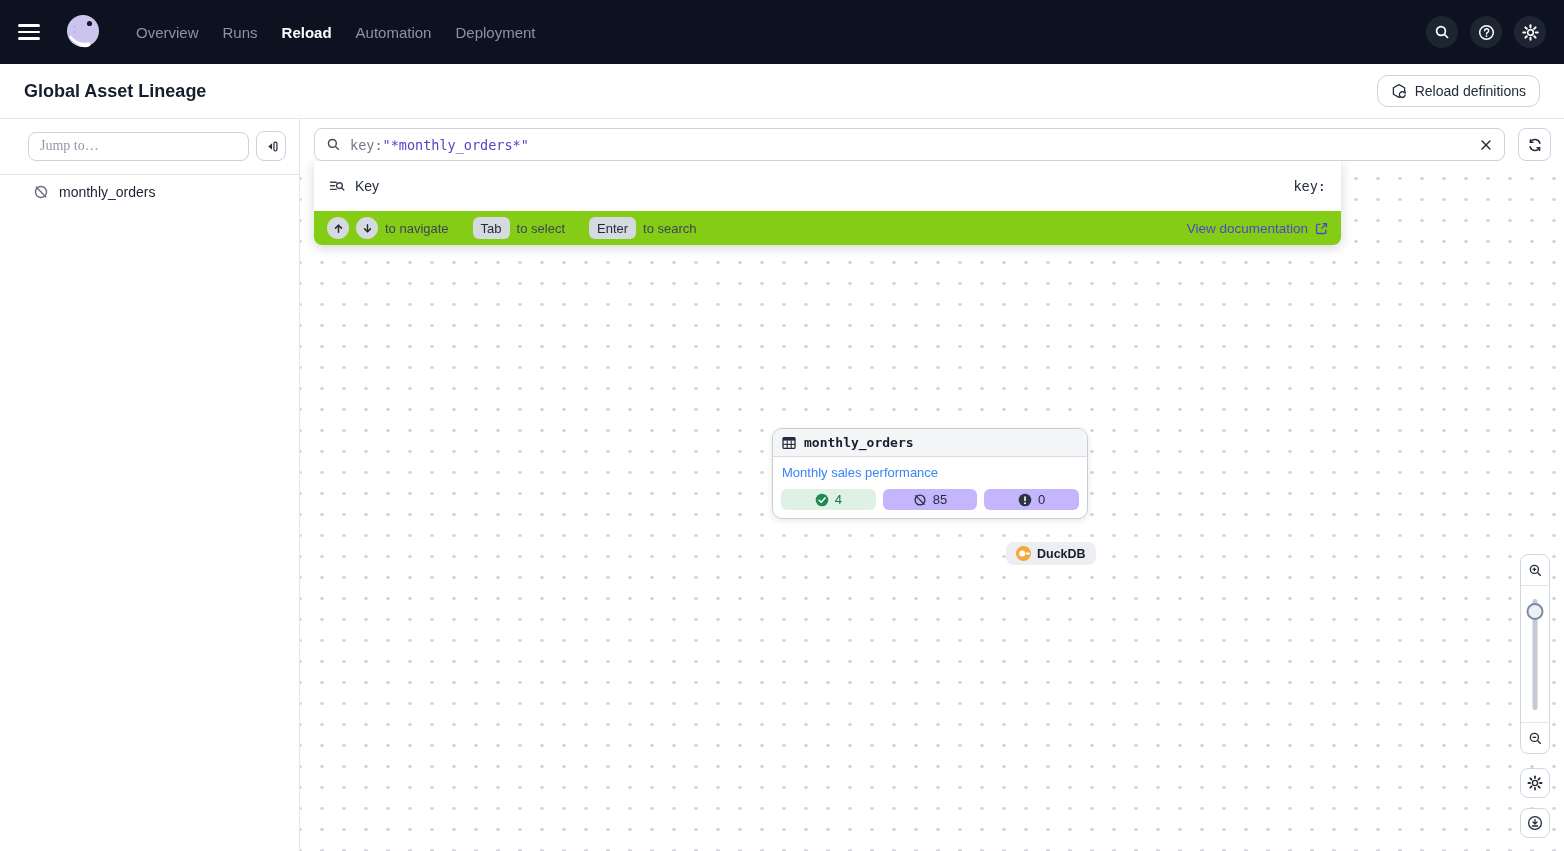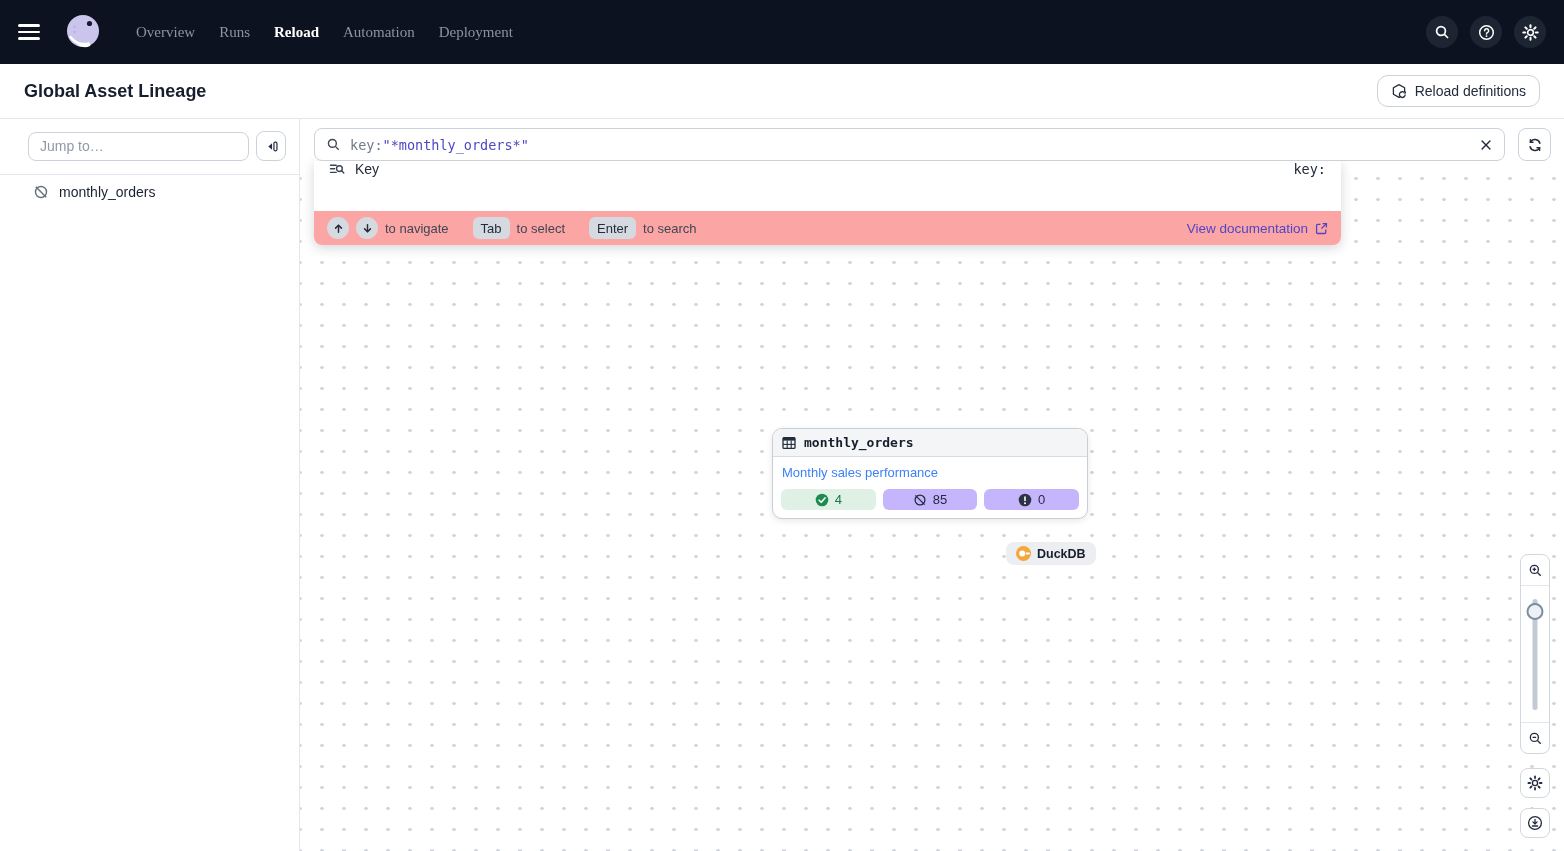--- a/index.html
+++ b/index.html
@@ -3,41 +3,41 @@
 <meta charset="utf-8">
 <style>
   * { margin:0; padding:0; box-sizing:border-box; }
   html,body { background:#fff; }
   body { font-family:"Liberation Sans", sans-serif; color:#1a2232; }
   .mono { font-family:"DejaVu Sans Mono", monospace; }
 
   .app { position:relative; width:1564px; height:851px; overflow:hidden; background:#fff; }
 
   
-  .topnav { height:64px; background:var(--nav-bg,#0d1220); display:flex; align-items:center; padding:0 18px;font-family:Liberation Serif, serif; }
+  .topnav { height:64px; background:var(--nav-bg,#0d1220); display:flex; align-items:center; padding:0 18px; }
   .hamburger { width:32px; height:32px; display:flex; flex-direction:column; justify-content:center; gap:4px; cursor:pointer; }
   .hamburger span { display:block; width:22px; height:2.5px; background:#fff; border-radius:2px; }
   .logo { width:42px; height:42px; margin:0 14px 0 12px; }
   .nav-links { display:flex; gap:20px; margin-left:16px; align-items:center; }
   .nav-link { color:#8b93a4; font-size:15px; cursor:pointer; padding:4px 2px; }
   .nav-link.active { color:#fff; font-weight:700; }
   .topnav-right { margin-left:auto; display:flex; gap:12px; align-items:center; }
   .nav-icon-btn { width:32px; height:32px; border-radius:50%; background:#1d2533; display:flex; align-items:center; justify-content:center; cursor:pointer; color:#fff; }
 
   
   .page-header { height:55px; display:flex; align-items:center; justify-content:space-between; padding:0 24px 0 24px; border-bottom:1px solid #e3e6ea; background:#fff;gap:11px; }
   .page-title { font-size:18px; font-weight:700; color:#161e2e; }
   .reload-btn { display:flex; align-items:center; gap:8px; border:1px solid #ccd2d9; border-radius:11px; height:32px; padding:0 13px; font-size:14px; color:#232c3d; background:#fff; cursor:pointer; }
 
   
   .content { display:flex; height:732px; }
 
   .sidebar { width:300px; border-right:1px solid #e3e6ea; background:#fff; }
   .sidebar-top { display:flex; align-items:center; gap:7px; padding:12px 13px 13px 28px; border-bottom:1px solid #e3e6ea; }
-  .jump-input { flex:1; height:29px; border:1px solid #ccd2d9; border-radius:8px; padding:0 11px; font-size:14px; color:#1a2232; font-family:Liberation Sans, sans-serif; outline:none; }
+  .jump-input { flex:1; height:29px; border:1px solid #ccd2d9; border-radius:8px; padding:0 11px; font-size:14px; color:#1a2232; font-family:Liberation Serif, serif; outline:none; }
   .jump-input::placeholder { color:#9099a7; }
   .collapse-btn { width:30px; height:30px; border:1px solid #ccd2d9; border-radius:8px; background:#fff; display:flex; align-items:center; justify-content:center; cursor:pointer; color:#232c3d; }
   .sidebar-item { display:flex; align-items:center; gap:10px; padding:9px 12px 9px 33px; font-size:14px; color:#1a2232; cursor:pointer; }
   .sidebar-item .icn { color:#646e7d; display:flex; }
 
   .main { flex:1; position:relative; background:#fff; }
   .graph-canvas { position:absolute; left:0; right:0; top:42px; bottom:0;
       background-image:radial-gradient(circle, #d3d7dd 1.6px, transparent 1.9px);
       background-size:22px 21px; background-position:11px 7px; }
 
@@ -49,25 +49,25 @@
   .search-prefix { color:#717a88; }
   .search-query { color:var(--accent,#5047c5); }
   .clear-btn { margin-left:auto; color:#232c3d; display:flex; cursor:pointer; }
   .refresh-btn { width:33px; height:33px; flex:0 0 33px; border:1px solid #ccd2d9; border-radius:8px; background:#fff; display:flex; align-items:center; justify-content:center; color:#232c3d; cursor:pointer; }
   .materialize { display:flex; height:33px; border-radius:8px; background:var(--dark-btn,#171d2e); color:#fff; overflow:hidden; flex:0 0 auto; }
   .materialize-main { display:flex; align-items:center; gap:9px; padding:0 14px; font-size:14px; cursor:pointer; }
   .materialize-caret { width:34px; display:flex; align-items:center; justify-content:center; border-left:1px solid #4a5160; cursor:pointer; }
 
   
   .dropdown { position:absolute; top:42px; left:14px; width:1027px; background:#fff; border-radius:0 0 8px 8px; box-shadow:0 3px 12px rgba(20,25,40,.18); overflow:hidden; z-index:4; }
-  .dropdown-row { height:50px; display:flex; gap:10px; padding:0 15px; background:#fff; cursor:pointer; }
+  .dropdown-row { height:50px; display:flex; align-items:center; gap:10px; padding:0 15px; background:#fff; cursor:pointer; }
   .dropdown-row .icn { color:#3c4452; display:flex; }
   .dropdown-row-label { font-size:14px; color:#232c3d; }
   .dropdown-row-hint { margin-left:auto; font-size:13.5px; color:#232c3d; }
-  .dropdown-footer { height:34px; background:#fca5a5; display:flex; align-items:center; gap:7px; padding:0 13px; font-size:13px; color:#3f4654; }
+  .dropdown-footer { height:34px; background:#84cc16; display:flex; align-items:center; gap:7px; padding:0 13px; font-size:13px; color:#3f4654; }
   .kbd-circle { width:22px; height:22px; border-radius:50%; background:#d5d9e0; display:flex; align-items:center; justify-content:center; color:#232c3d; }
   .kbd-pill { height:22px; border-radius:6px; background:#d5d9e0; padding:0 8px; display:flex; align-items:center; font-size:13px; color:#232c3d; }
   .hint-sep { width:10px; }
   .doc-link { margin-left:auto; color:var(--accent,#4b44bf); display:flex; align-items:center; gap:7px; font-size:13.5px; cursor:pointer; }
 
   
   .asset-node { position:absolute; left:472px; top:309px; width:316px; background:#fff; border:1px solid #c8ced6; border-radius:10px; box-shadow:0 2px 6px rgba(20,25,40,.10); cursor:pointer; }
   .node-header { height:28px; display:flex; align-items:center; gap:8px; padding:0 9px; background:#f3f5f7; border-bottom:1px solid #d9dde2; border-radius:9px 9px 0 0; }
   .node-header .icn { color:#232c3d; display:flex; }
   .node-title { font-weight:700; font-size:13px; color:#161e2e; }

